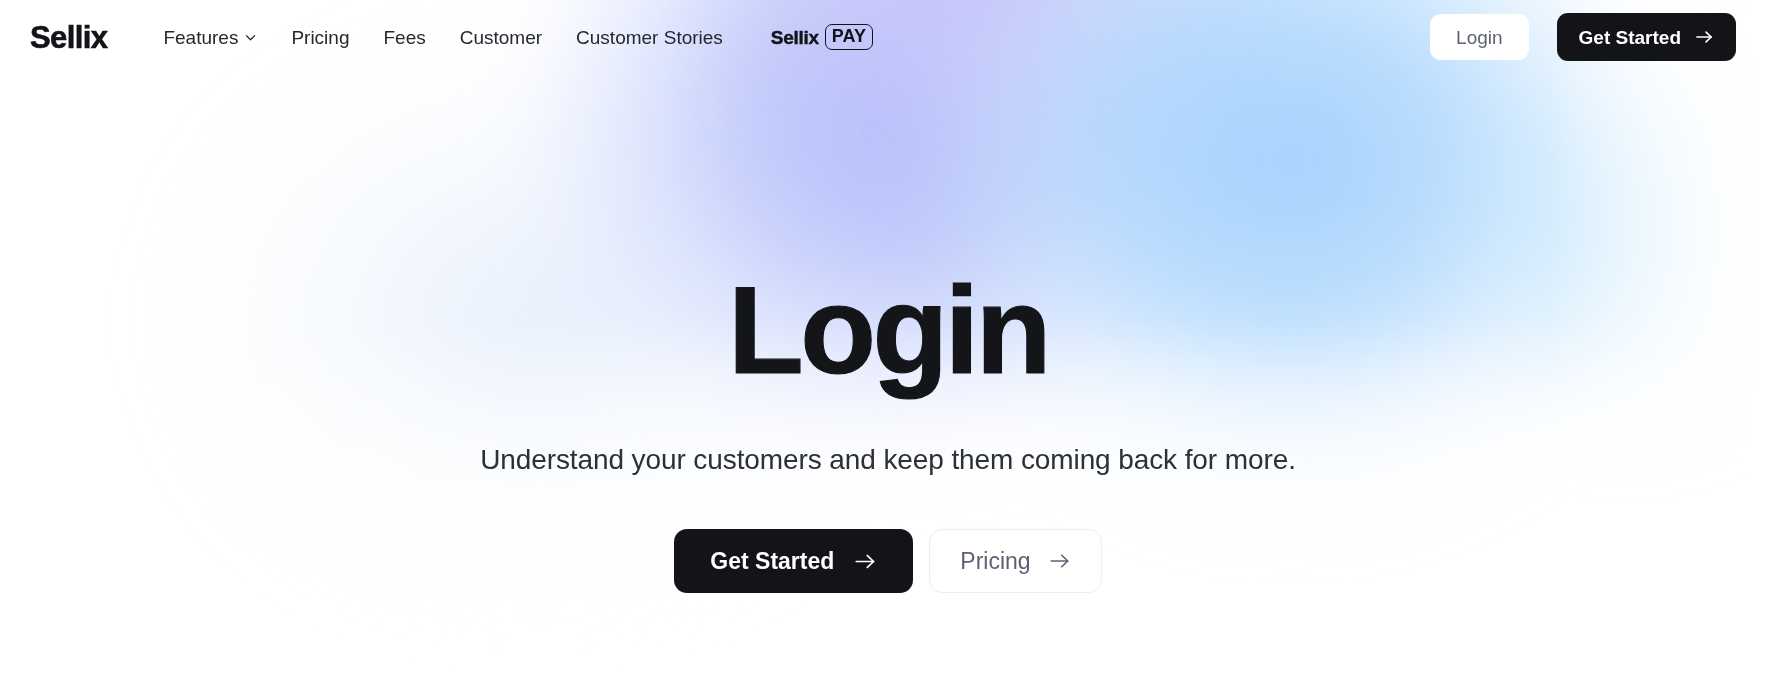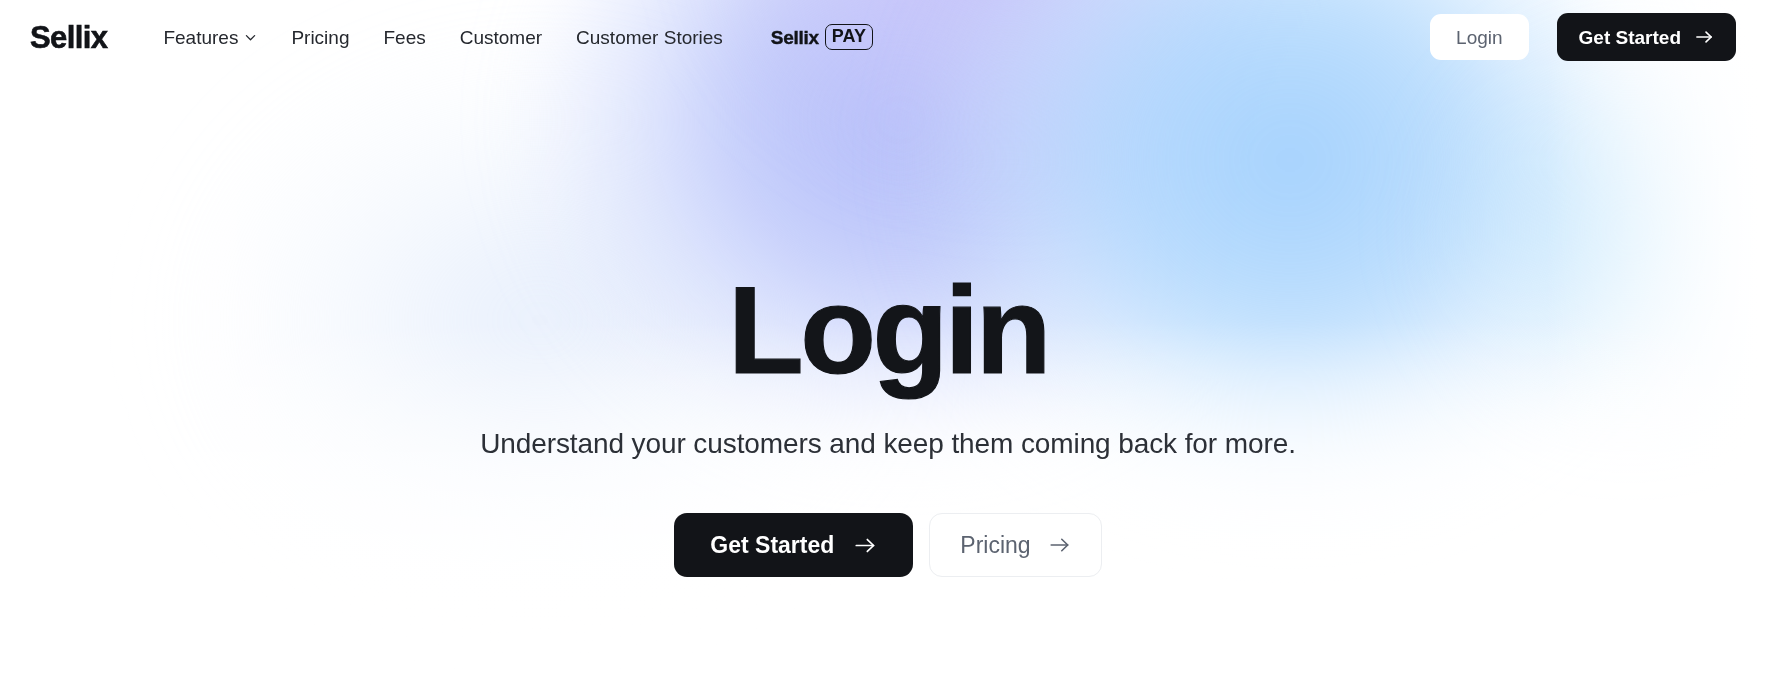--- a/index.html
+++ b/index.html
@@ -276,21 +276,21 @@
     margin-top: 268px;
     font-size: 124px;
     font-weight: 800;
     letter-spacing: -3.5px;
     color: #131519;
     line-height: 1;
     -webkit-text-stroke: 1.2px #131519;
   }
 
   .hero-sub {
-    margin-top: 30px;
+    margin-top: 46px;
     text-align: center;
     font-size: 28px;
     line-height: 1.55;
     color: #2c3037;
     letter-spacing: -0.1px;
   }
   .hero-sub-line { display: block; }
 
   .hero-cta {
     margin-top: 48px;

